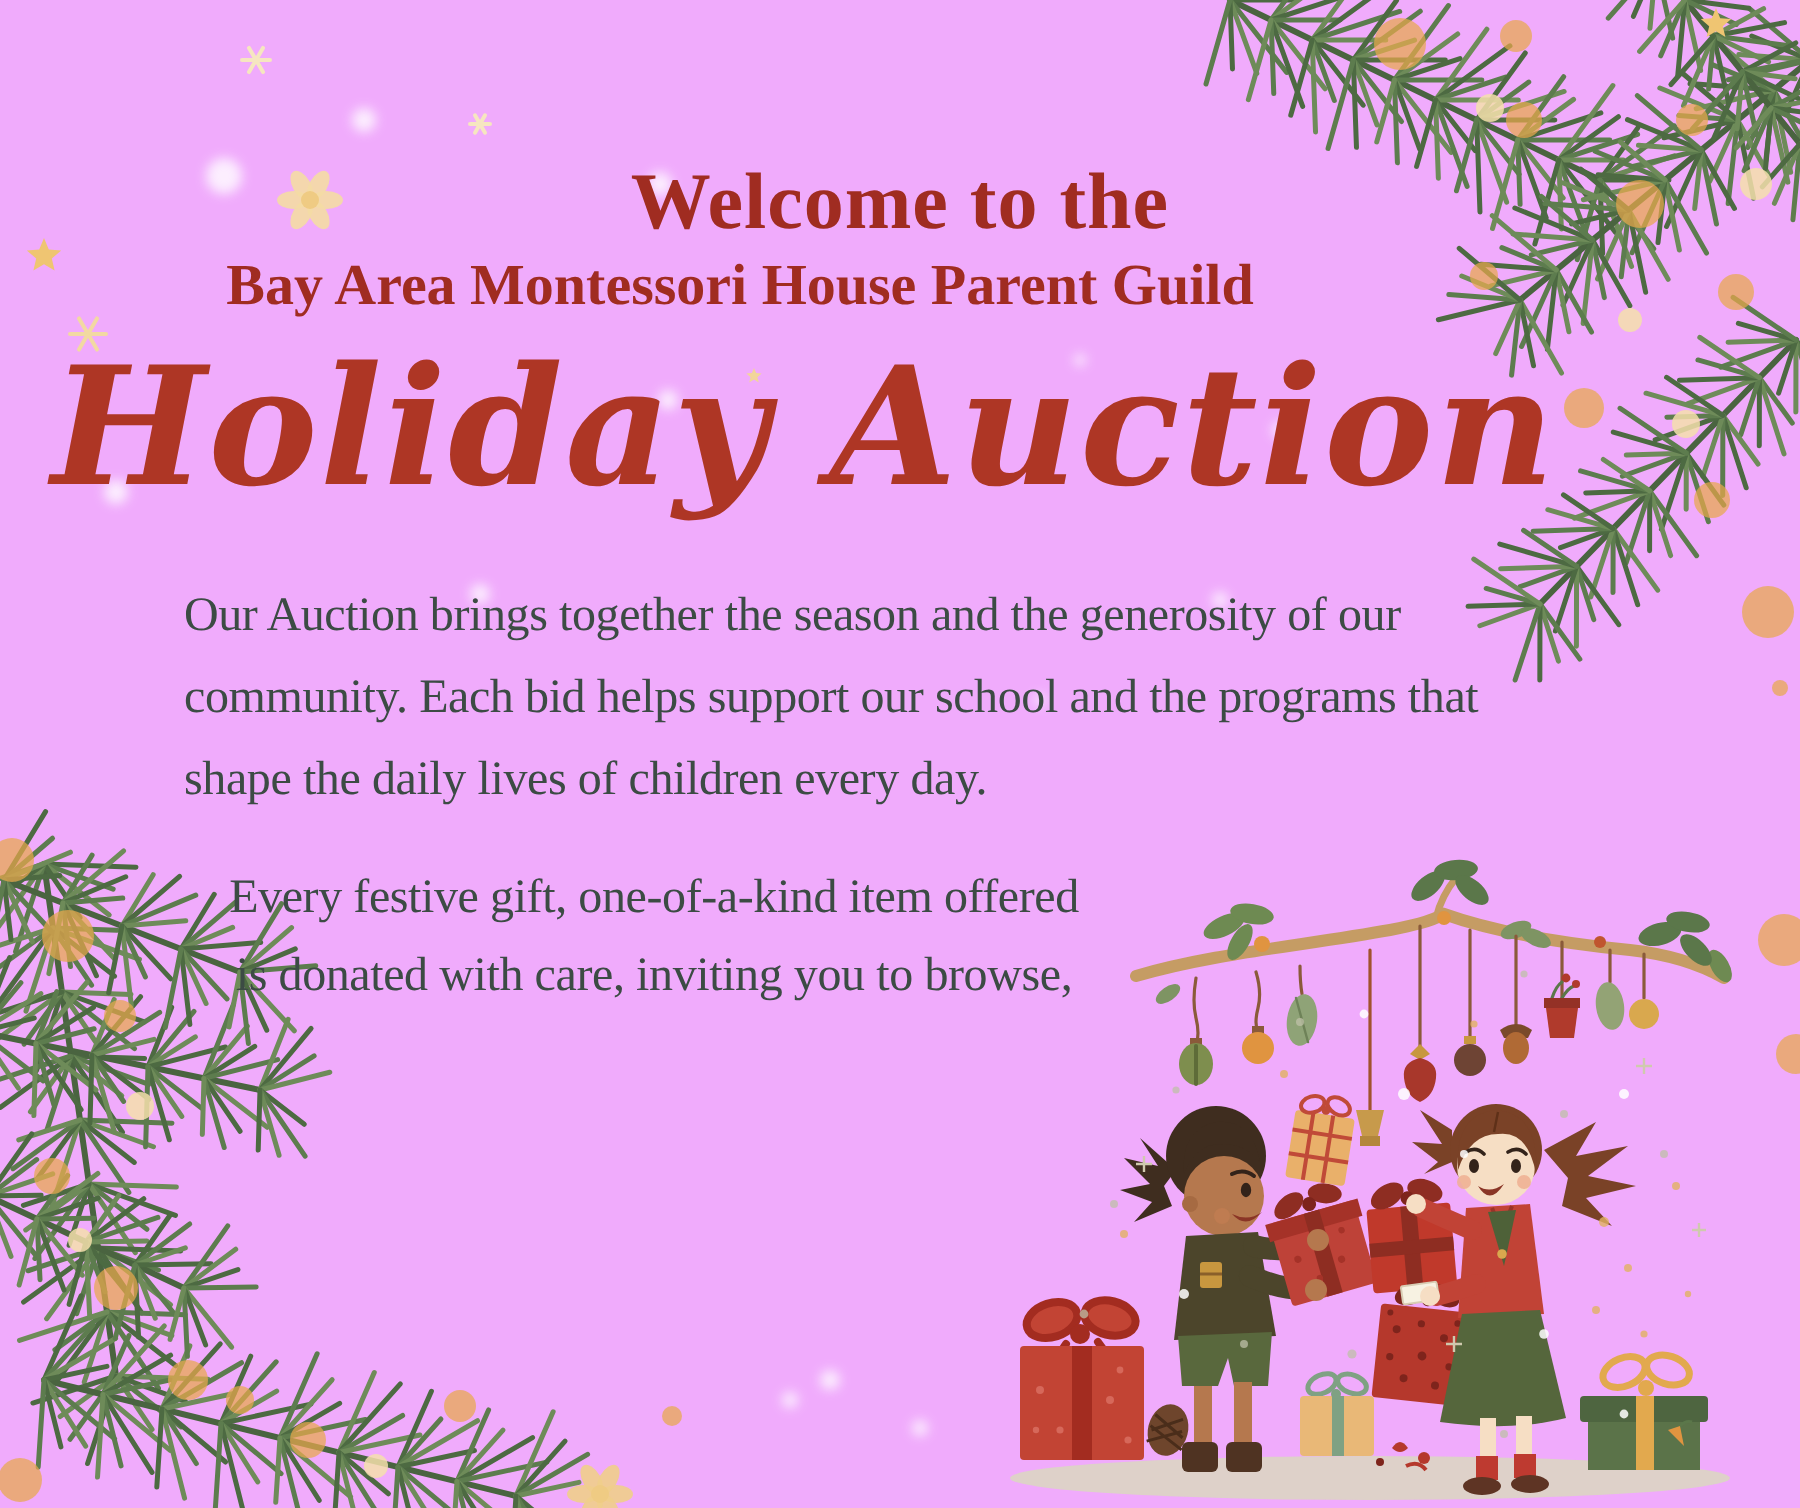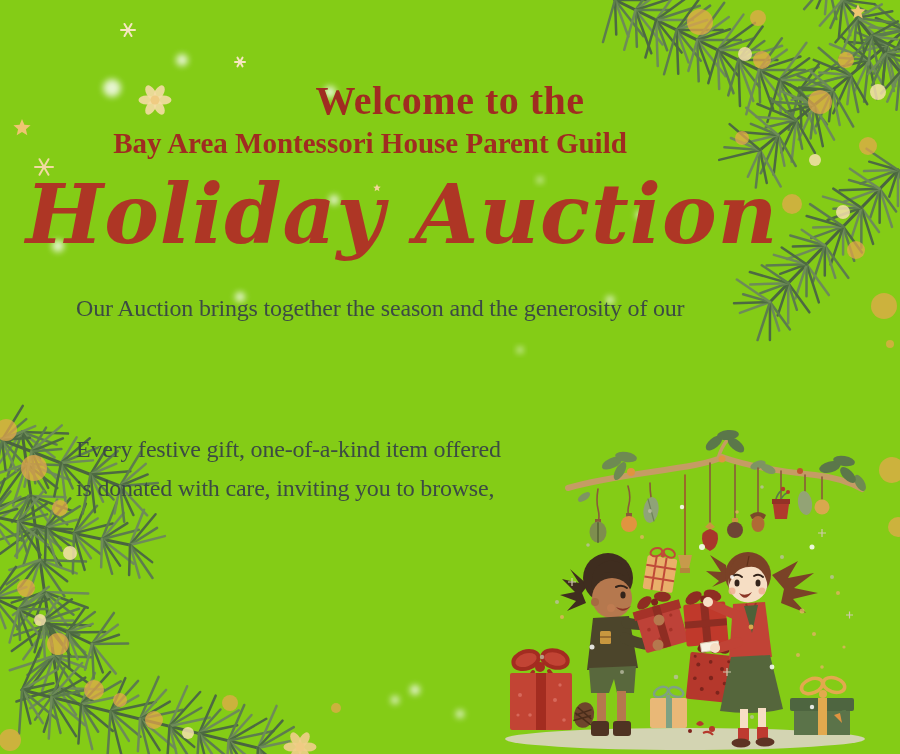--- a/index.html
+++ b/index.html
@@ -1,30 +1,30 @@
 <!DOCTYPE html>
 <html><head>
 <meta charset="utf-8">
 <style>
   html,body{margin:0;padding:0;background:#e8e4da;}
-  .page{position:relative;width:900px;height:754px;background:#84cc16;overflow:hidden;
+  .page{position:relative;width:900px;height:754px;background:#f0abfc;overflow:hidden;
         font-family:"Liberation Serif",serif;}
   .bg-svg,.scene-svg{position:absolute;pointer-events:none;}
   .bg-svg{left:0;top:0;width:900px;height:754px;z-index:1;}
   .scene-svg{left:500px;top:415px;width:400px;height:340px;z-index:2;}
   .welcome{position:absolute;top:77px;left:0;width:900px;text-align:center;z-index:3;
            font-size:40px;font-weight:700;color:#A02C21;letter-spacing:.5px;}
   .org{position:absolute;top:127px;left:0;width:740px;text-align:center;z-index:3;
        font-size:29px;font-weight:700;color:#A02C21;}
   .title{position:absolute;top:166px;left:0;width:804px;text-align:center;z-index:3;
          font-family:"DejaVu Serif",serif;font-style:italic;font-weight:700;
          font-size:82px;color:#AE3625;letter-spacing:1px;}
-  .para{position:absolute;left:76px;z-index:3;color:#3C4B44;font-size:24px;letter-spacing:-.2px;}
+  .para{position:absolute;left:92px;z-index:3;color:#3C4B44;font-size:24px;letter-spacing:-.2px;}
   .para1{top:288px;line-height:41px;width:760px;}
-  .para2{top:430px;line-height:39px;width:470px;}
+  .para2{top:430px;line-height:39px;width:470px;text-align:center;}
 </style>
 </head>
 <body>
 
 <div class="page">
 
   <svg class="bg-svg" viewBox="0 0 900 754" id="bg-decor">
       <defs>
         <filter id="soft" x="-80%" y="-80%" width="260%" height="260%">
           <feGaussianBlur stdDeviation="3"></feGaussianBlur>
@@ -646,20 +646,22 @@
       <circle cx="640" cy="215" r="4" fill="#FFFFFF" opacity="0.8" filter="url(#soft)"></circle>
       <circle cx="540" cy="180" r="3" fill="#FFFFFF" opacity="0.8" filter="url(#soft)"></circle>
     </svg>
 
   <div class="welcome">Welcome to the</div>
   <div class="org">Bay Area Montessori House Parent Guild</div>
   <div class="title">Holiday Auction</div>
 
   <div class="para para1">
     <div>Our Auction brings together the season and the generosity of our</div>
+    <div>community. Each bid helps support our school and the programs that</div>
+    <div>shape the daily lives of children every day.</div>
   </div>
 
   <div class="para para2">
     <div>Every festive gift, one-of-a-kind item offered</div>
     <div>is donated with care, inviting you to browse,</div>
   </div>
 
   <svg class="scene-svg" viewBox="0 0 400 340">
 
     <ellipse cx="185" cy="324" rx="180" ry="11" fill="#DBD5C3" opacity=".9"></ellipse>

